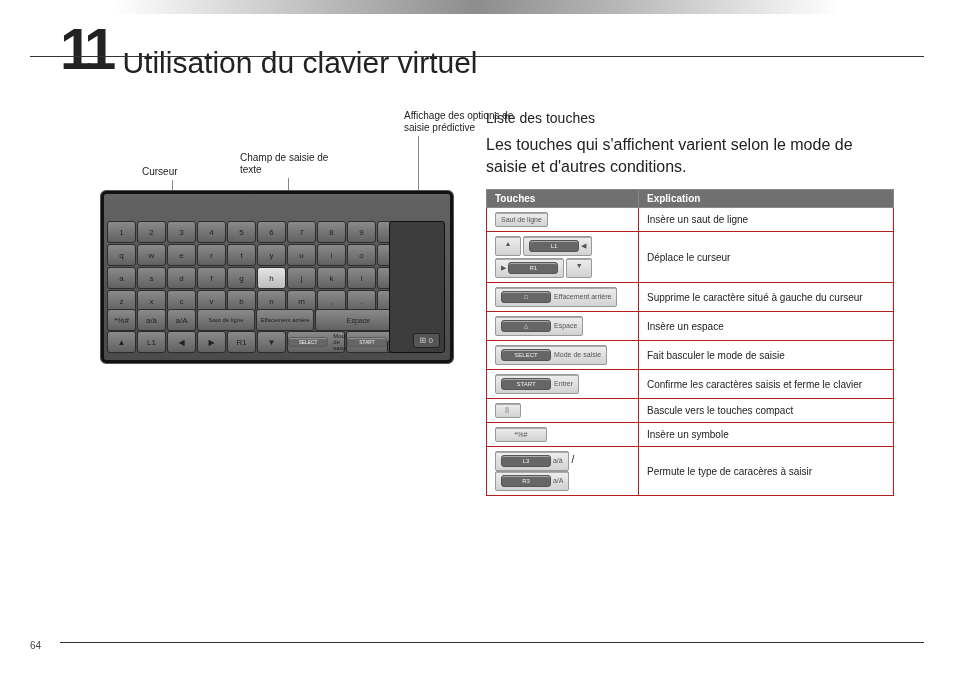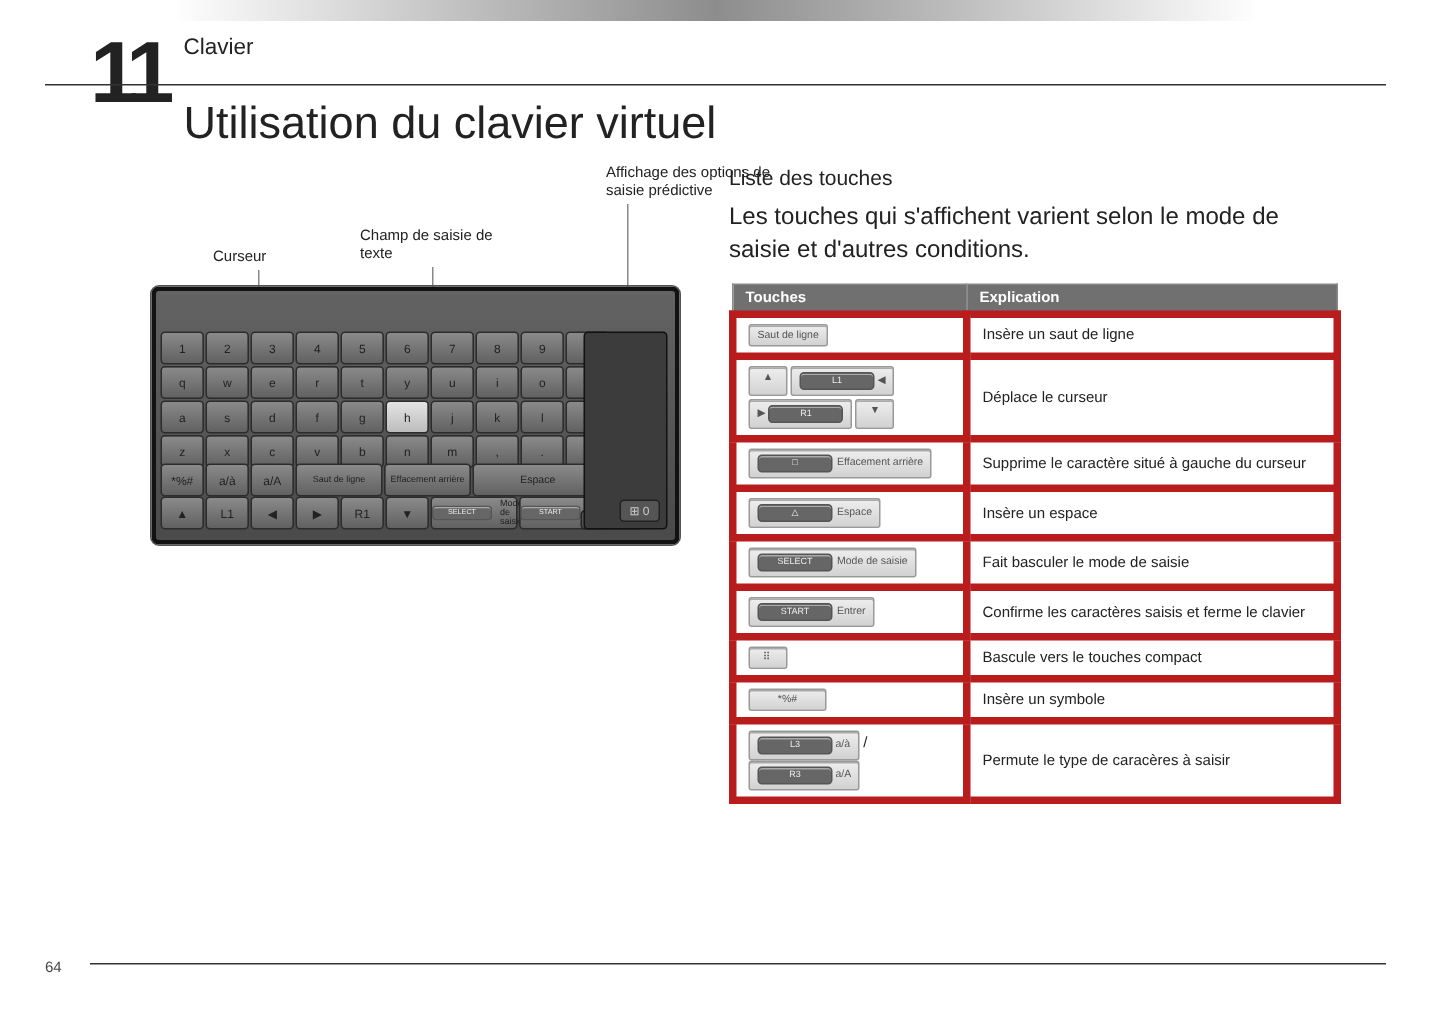--- a/index.html
+++ b/index.html
@@ -129,21 +129,21 @@
   .right-intro { font-size: 16px; line-height: 1.35; margin-bottom: 12px; }
 
   table.touches { width: 100%; border-collapse: collapse; font-size: 10px; }
   table.touches th {
     background: #707070; color: #fff;
     text-align: left; padding: 3px 8px;
     border: 1px solid #888;
     font-weight: 700;
   }
   table.touches td {
-    border: 5px solid #b91c1c;
+    border: 1px solid #b91c1c;
     padding: 4px 8px;
     vertical-align: middle;
   }
   table.touches td.keycell { width: 135px; }
   .keycap {
     display: inline-block;
     border: 1px solid #999;
     border-radius: 2px;
     background: linear-gradient(#eee, #d2d2d2);
     color: #555;
@@ -180,21 +180,20 @@
   }
 </style>
 </head>
 <body>
 
 <div class="top-gradient"></div>
 
 <div class="header">
   <span class="chapter-number">11</span>
   <span class="chapter-texts">
-    <div class="section">Clavier</div>
     <div class="title">Utilisation du clavier virtuel</div>
   </span>
 </div>
 <div class="rule"></div>
 
 <div class="cols">
 
   <div class="col-left">
     <div class="kbd-wrap">
 

